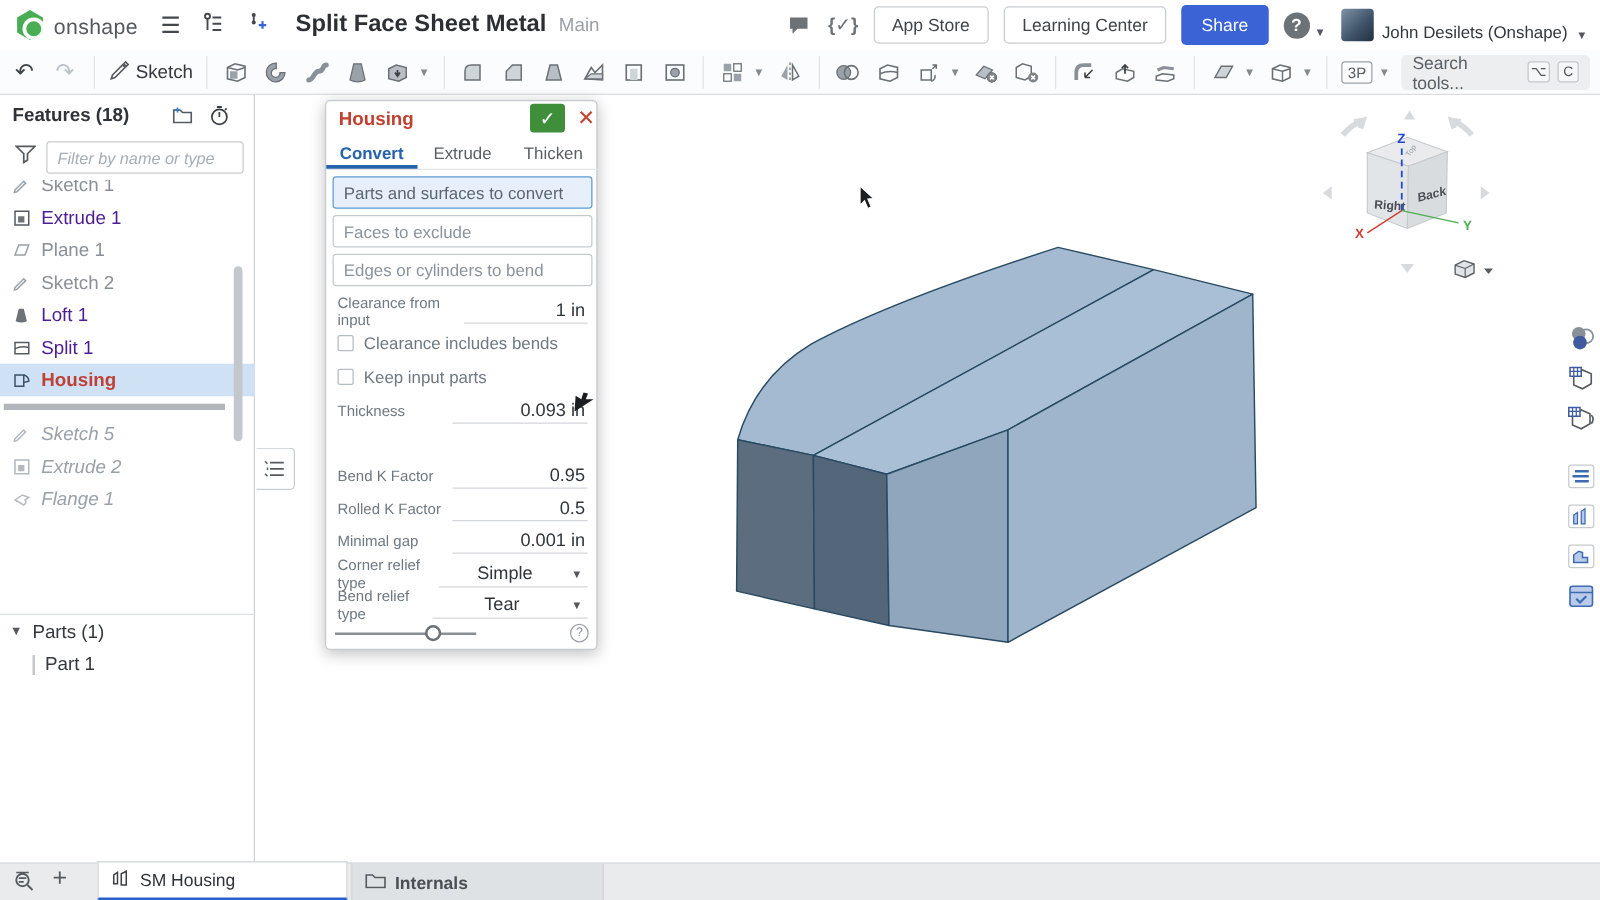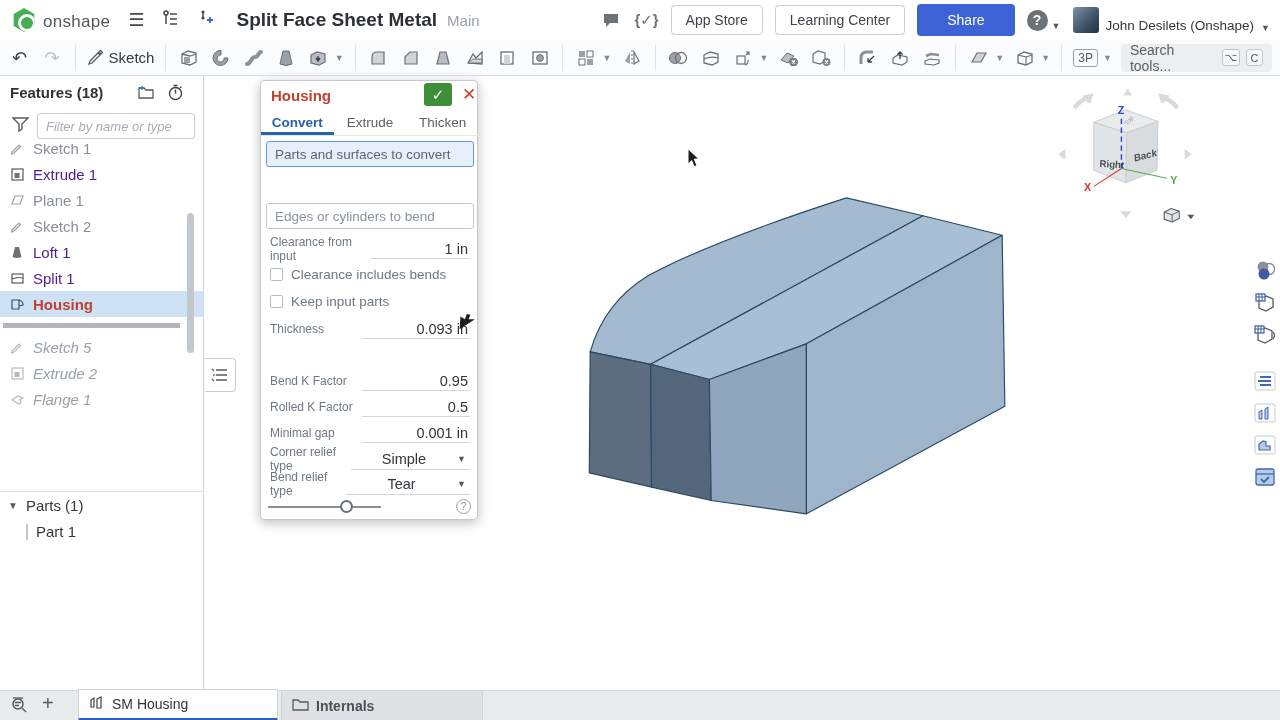--- a/index.html
+++ b/index.html
@@ -13,21 +13,21 @@
   #topbar{left:0;top:0;width:1280px;height:40px;background:#fff;display:flex;align-items:center;}
   .logo-hex{width:24px;height:24px;background:#49ae53;clip-path:polygon(50% 0,93% 25%,93% 75%,50% 100%,7% 75%,7% 25%);position:relative;}
   .logo-hex:after{content:"";position:absolute;left:6px;top:6px;width:12px;height:12px;border-radius:50%;border:3px solid #fff;}
   .logo-word{font-size:17px;color:#54585c;margin-left:7px;letter-spacing:.3px;}
   .tb-ic{font-size:18px;color:#44484d;margin-left:18px;cursor:pointer;}
   .doc-title{font-size:19px;font-weight:bold;color:#2c3034;margin-left:22px;}
   .doc-ws{font-size:15px;color:#9aa1a8;margin-left:10px;}
   .top-right{position:absolute;right:10px;top:0;height:40px;display:flex;align-items:center;gap:12px;}
   .ghost-btn{height:30px;padding:0 14px;border:1px solid #c9ccd0;border-radius:4px;background:#fff;
              font-size:14px;color:#3f444a;display:flex;align-items:center;}
-  .share-btn{height:32px;padding:0 30px;border-radius:4px;background:#3b63d6;color:#fff;font-size:14px;
+  .share-btn{height:32px;padding:0 16px;border-radius:4px;background:#3b63d6;color:#fff;font-size:14px;
              display:flex;align-items:center;}
   .help-circle{width:21px;height:21px;border-radius:50%;background:#6d7277;color:#fff;font-size:14px;font-weight:bold;
                display:flex;align-items:center;justify-content:center;}
   .caret{font-size:9px;color:#55595e;}
   .avatar{width:26px;height:26px;border-radius:3px;background:linear-gradient(135deg,#7e93a8,#3d5166 60%,#20303f);}
   .user-name{font-size:13.5px;color:#33373c;}
 
   
   #toolbar{left:0;top:40px;width:1280px;height:36px;background:#fbfcfd;border-bottom:1px solid #dadcde;
            display:flex;align-items:center;padding:0 8px;gap:9px;}
@@ -517,20 +517,21 @@
     <div class="dlg-check">✓</div>
     <div class="dlg-close">✕</div>
 
     <div class="dlg-tabs">
       <div class="dlg-tab active">Convert</div>
       <div class="dlg-tab">Extrude</div>
       <div class="dlg-tab">Thicken</div>
     </div>
 
     <div class="sel-field active" style="top:60px">Parts and surfaces to convert</div>
+    <div class="sel-field" style="top:91px">Faces to exclude</div>
     <div class="sel-field" style="top:122px">Edges or cylinders to bend</div>
 
     <div class="d-row" style="top:157px">
       <span class="d-label">Clearance from input</span>
       <span class="d-val">1 in</span>
     </div>
     <div class="d-row" style="top:182px">
       <span class="d-check"></span>
       <span class="d-chklabel">Clearance includes bends</span>
     </div>

